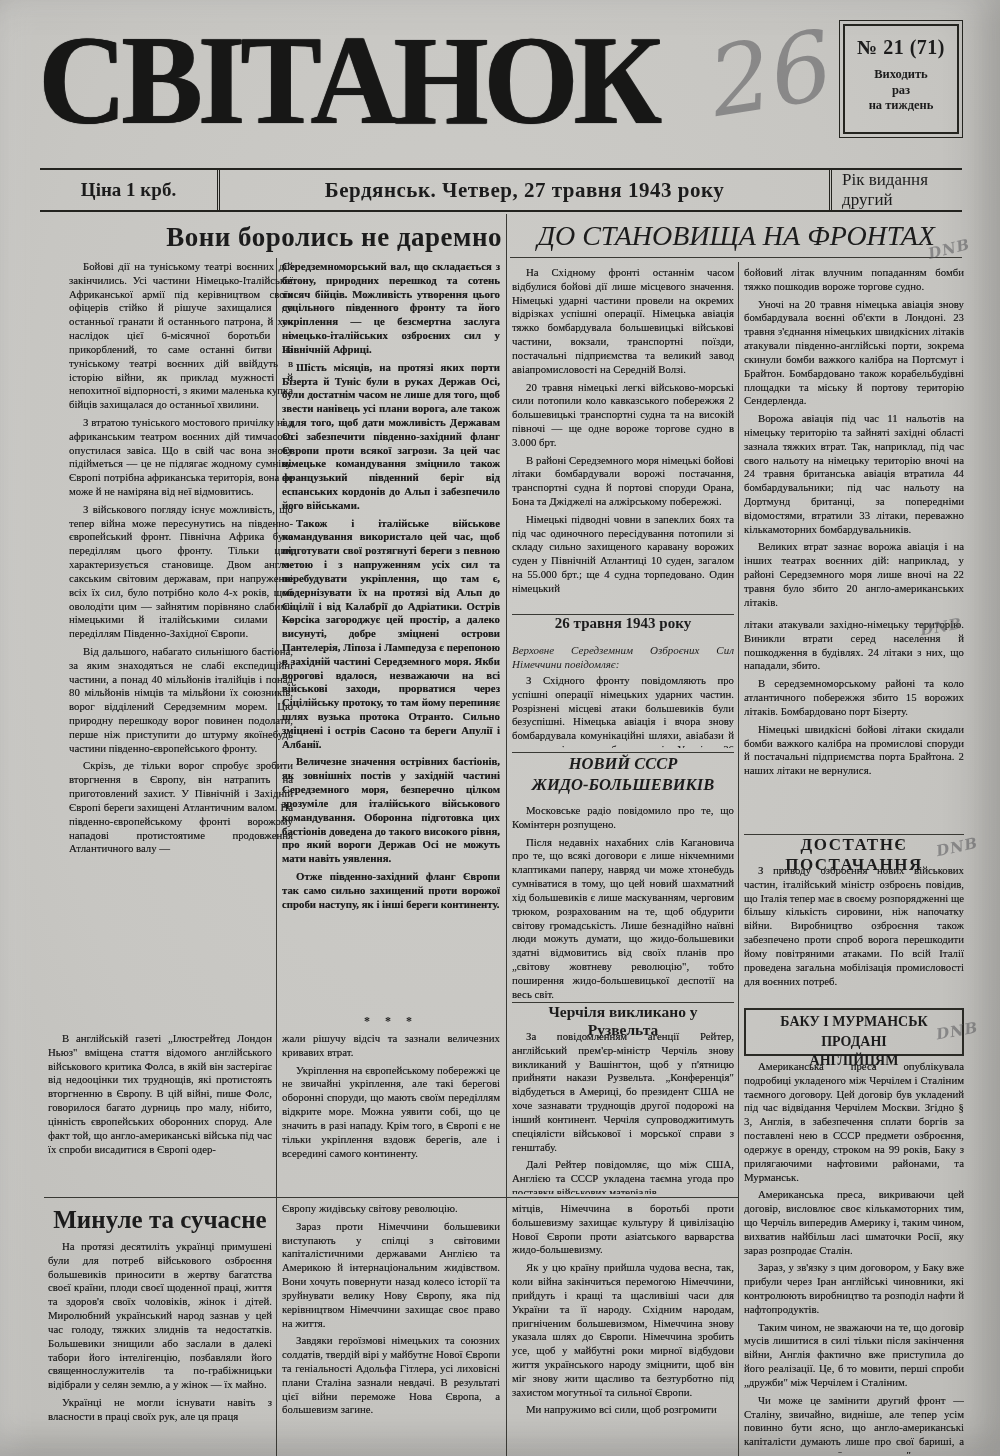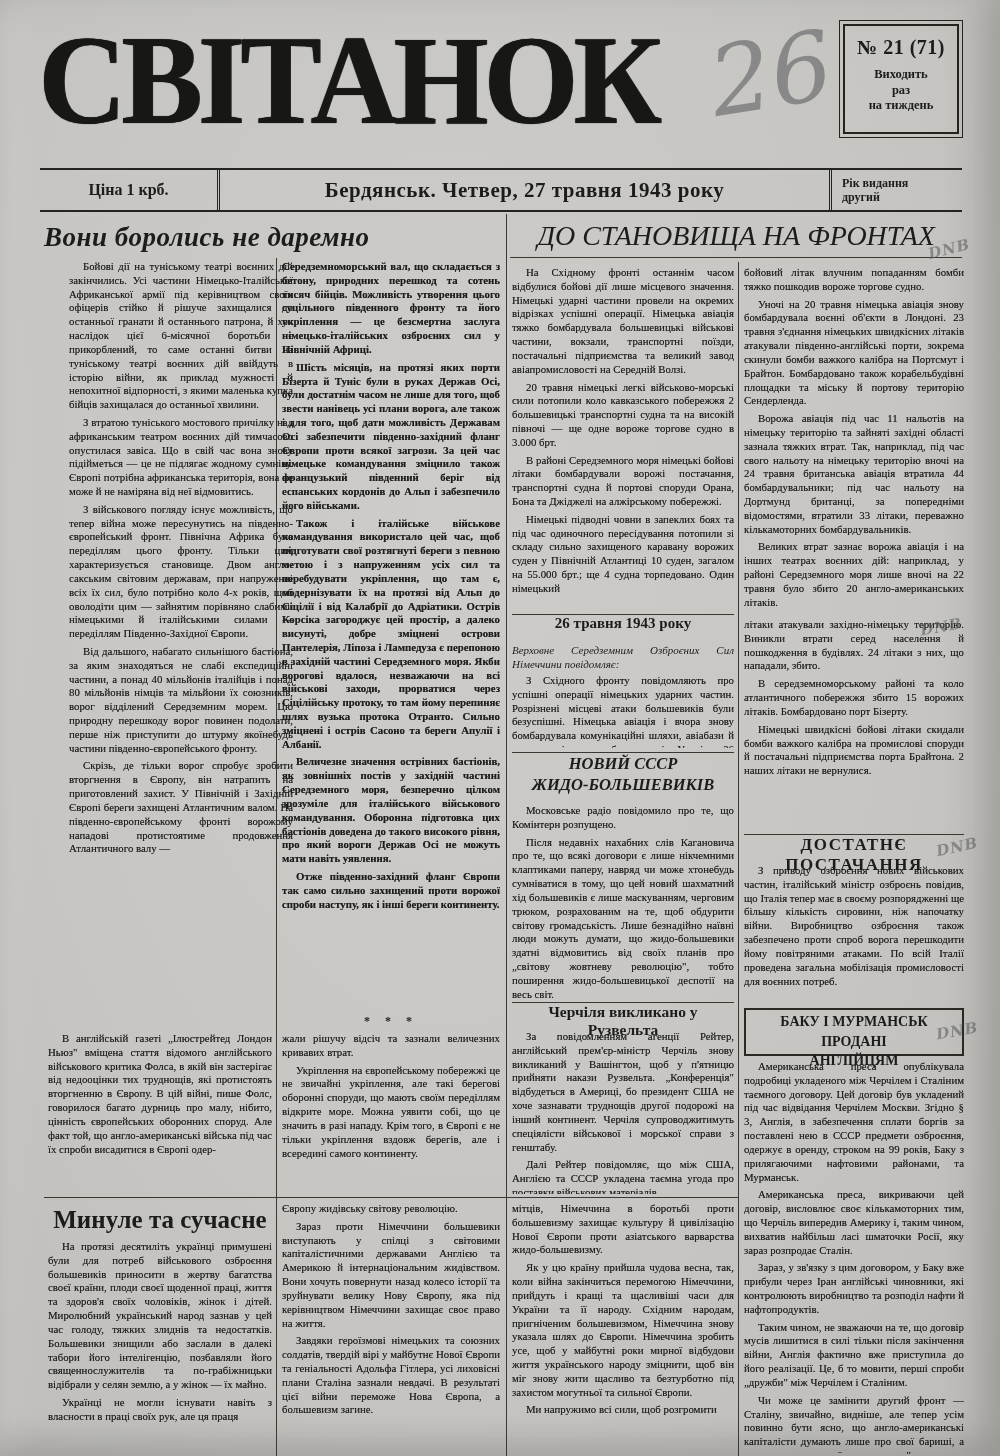--- a/index.html
+++ b/index.html
@@ -36,28 +36,28 @@
   .pencil{color:rgba(85,85,90,.55);font-style:italic;font-family:"DejaVu Serif",serif;pointer-events:none;}
   .pencil-26{left:710px;top:18px;font-size:96px;transform:rotate(-9deg);font-weight:400;}
   .pencil-dnb{font-size:15px;font-weight:bold;letter-spacing:1px;}
   
   .dateline{
     left:40px;top:168px;width:922px;height:44px;
     border-top:2px solid #23231f;border-bottom:2px solid #23231f;
     display:flex;align-items:stretch;box-sizing:border-box;
   }
   .dl-cell{display:flex;align-items:center;justify-content:center;box-sizing:border-box;}
-  .dl-price{width:180px;font-weight:bold;font-size:16px;border-right:3px double #23231f;}
+  .dl-price{width:180px;font-weight:bold;font-size:19px;border-right:3px double #23231f;}
   .dl-center{flex:1;font-weight:bold;font-size:21px;letter-spacing:.5px;border-right:3px double #23231f;}
-  .dl-edition{width:130px;font-weight:bold;font-size:12px;line-height:1.2;white-space:pre-line;text-align:left;padding-left:10px;justify-content:flex-start;}
+  .dl-edition{width:130px;font-weight:normal;font-size:17px;line-height:1.2;white-space:pre-line;text-align:left;padding-left:10px;justify-content:flex-start;}
   
   .vrule{width:1px;background:#393934;}
   .hrule{height:1px;background:#393934;}
   
-  .headline-a{left:44px;top:222px;width:458px;height:34px;text-align:left;font-weight:bold;font-size:27px;letter-spacing:.5px;font-style:italic;}
+  .headline-a{left:44px;top:222px;width:458px;height:34px;text-align:right;font-weight:bold;font-size:27px;letter-spacing:.5px;}
   .headline-b{left:510px;top:220px;width:452px;height:38px;text-align:center;font-weight:normal;font-style:italic;font-size:28px;border-bottom:1px solid #393934;box-sizing:border-box;}
   .subhead{text-align:center;font-weight:bold;box-sizing:border-box;}
   .rule-top{border-top:1px solid #393934;}
   .headline-past{left:48px;top:1206px;width:224px;height:30px;text-align:center;font-weight:bold;font-size:25px;}
   .boxed-head{
     left:744px;top:1008px;width:220px;height:48px;
     border:2px solid #2a2a25;box-sizing:border-box;
     text-align:center;font-weight:bold;font-size:14px;line-height:1.4;
     white-space:pre-line;padding-top:2px;
   }

